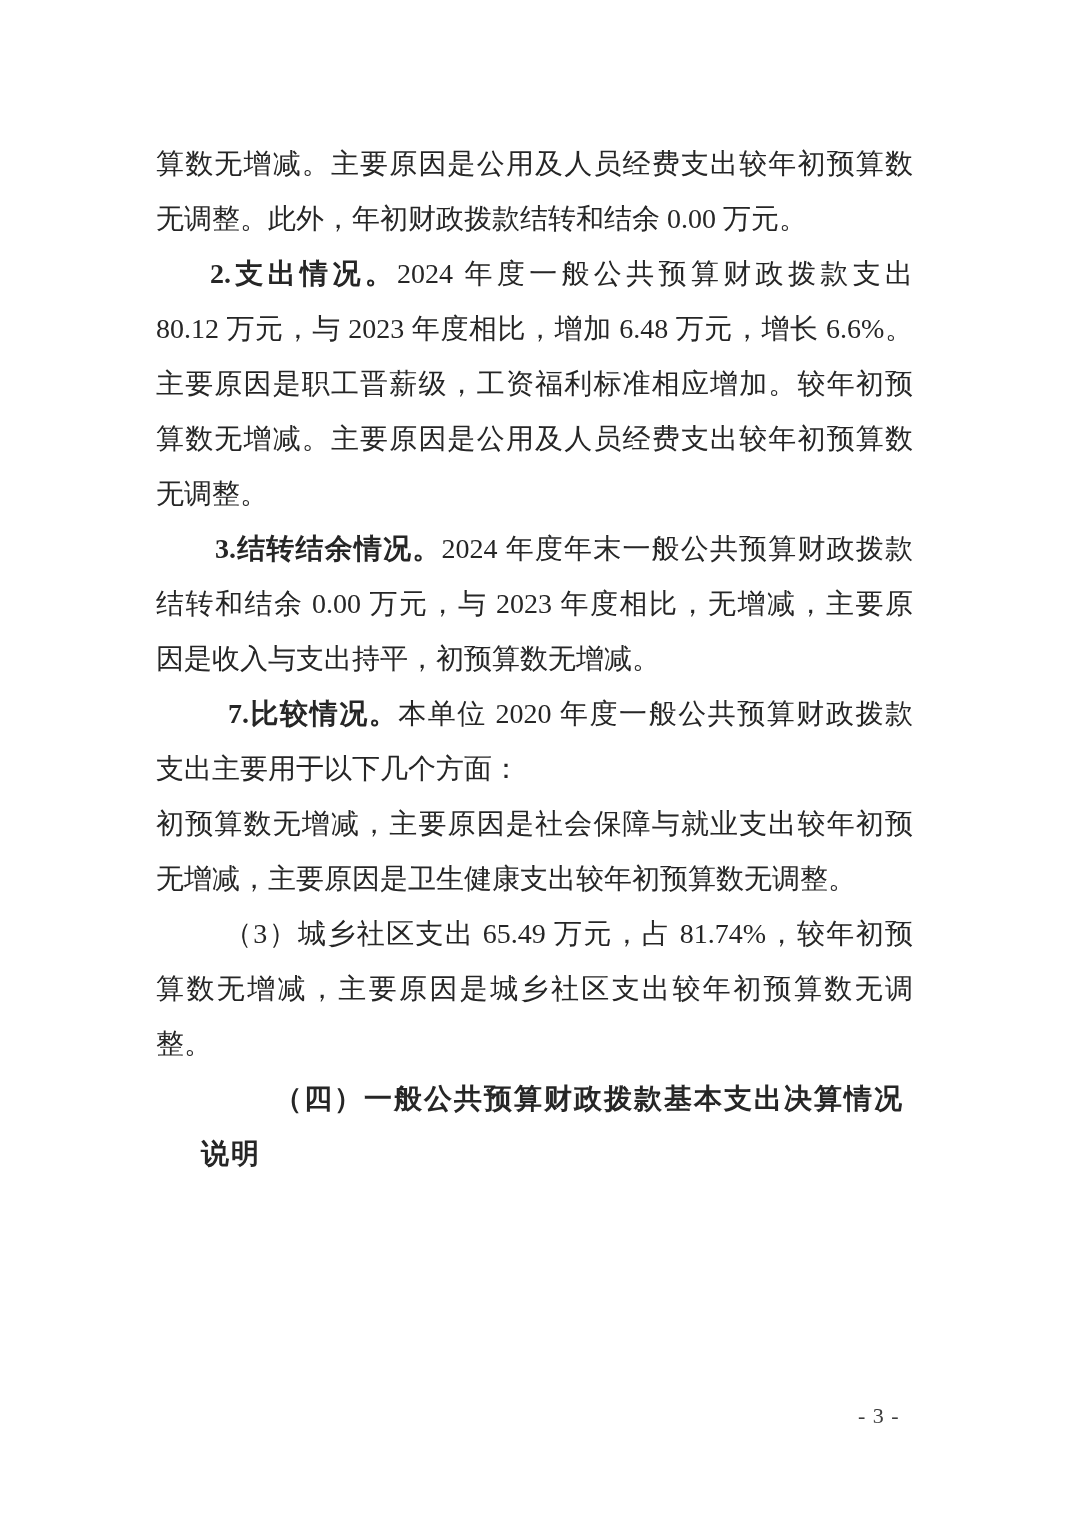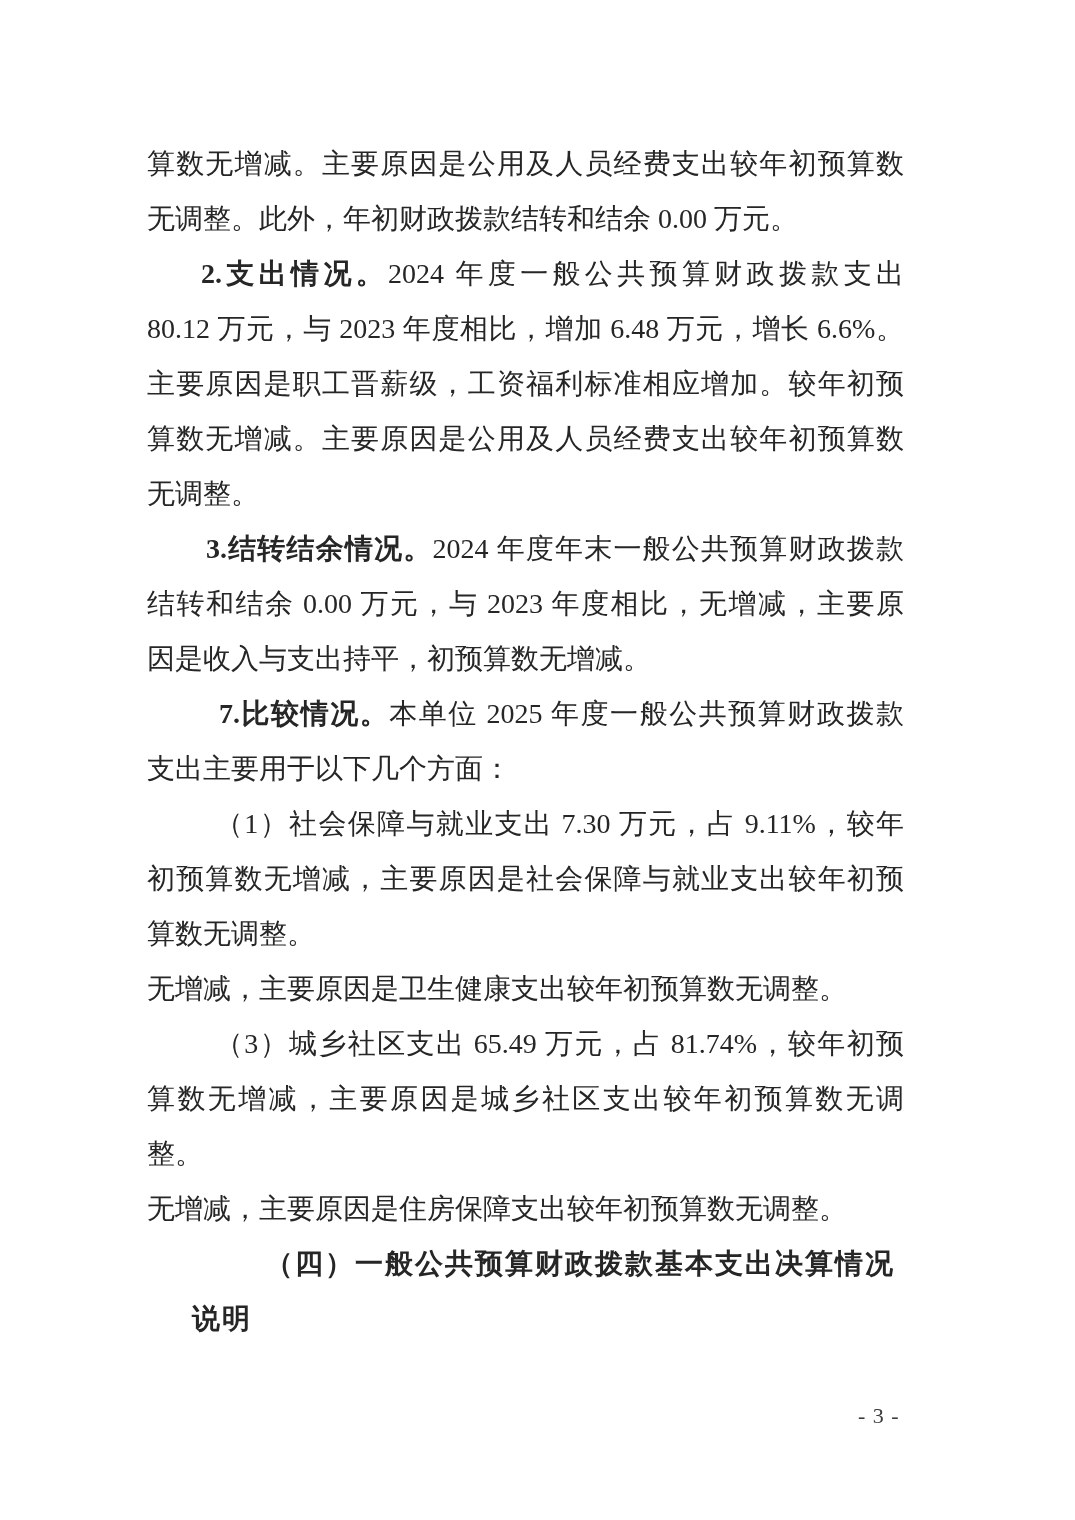--- a/index.html
+++ b/index.html
@@ -6,21 +6,21 @@
   body {
     width: 1075px; height: 1520px;
     background: #ffffff;
     position: relative;
     overflow: hidden;
     font-family: "Liberation Serif", "DejaVu Serif", serif;
     color: #262626;
   }
   .content {
     position: absolute;
-    left: 147px; top: 136px;
+    left: 156px; top: 136px;
     width: 757px;
   }
   .line {
     font-size: 28px;
     line-height: 55px;
     height: 55px;
     text-align: left;
     white-space: normal;
   }
   .fill {
@@ -53,26 +53,23 @@
   <div class="line fill"><span>算数无增减。主要原因是公用及人员经费支出较年初预算数</span></div>
   <div class="line"><span>无调整。此外，年初财政拨款结转和结余 0.00 万元。</span></div>
   <div class="line fill ind-54"><span class="lead">2.支出情况。</span><span>2024 年度一般公共预算财政拨款支出</span></div>
   <div class="line fill"><span>80.12 万元，与 2023 年度相比，增加 6.48 万元，增长 6.6%。</span></div>
   <div class="line fill"><span>主要原因是职工晋薪级，工资福利标准相应增加。较年初预</span></div>
   <div class="line fill"><span>算数无增减。主要原因是公用及人员经费支出较年初预算数</span></div>
   <div class="line"><span>无调整。</span></div>
   <div class="line fill ind-59"><span class="lead">3.结转结余情况。</span><span>2024 年度年末一般公共预算财政拨款</span></div>
   <div class="line fill"><span>结转和结余 0.00 万元，与 2023 年度相比，无增减，主要原</span></div>
   <div class="line"><span>因是收入与支出持平，初预算数无增减。</span></div>
-  <div class="line fill ind-72"><span class="lead">7.比较情况。</span><span>本单位 2025 年度一般公共预算财政拨款</span></div>
+  <div class="line fill ind-72"><span class="lead">7.比较情况。</span><span>本单位 2020 年度一般公共预算财政拨款</span></div>
   <div class="line"><span>支出主要用于以下几个方面：</span></div>
-  <div class="line fill ind-68"><span>（1）社会保障与就业支出 7.30 万元，占 9.11%，较年</span></div>
   <div class="line fill"><span>初预算数无增减，主要原因是社会保障与就业支出较年初预</span></div>
-  <div class="line"><span>算数无调整。</span></div>
   <div class="line"><span>无增减，主要原因是卫生健康支出较年初预算数无调整。</span></div>
   <div class="line fill ind-68"><span>（3）城乡社区支出 65.49 万元，占 81.74%，较年初预</span></div>
   <div class="line fill"><span>算数无增减，主要原因是城乡社区支出较年初预算数无调</span></div>
   <div class="line"><span>整。</span></div>
-  <div class="line"><span>无增减，主要原因是住房保障支出较年初预算数无调整。</span></div>
   <div class="line heading ind-73"><span>（四）一般公共预算财政拨款基本支出决算情况说明</span></div>
 </div>
 
 <div class="footer">- 3 -</div>
 
 </body></html>

